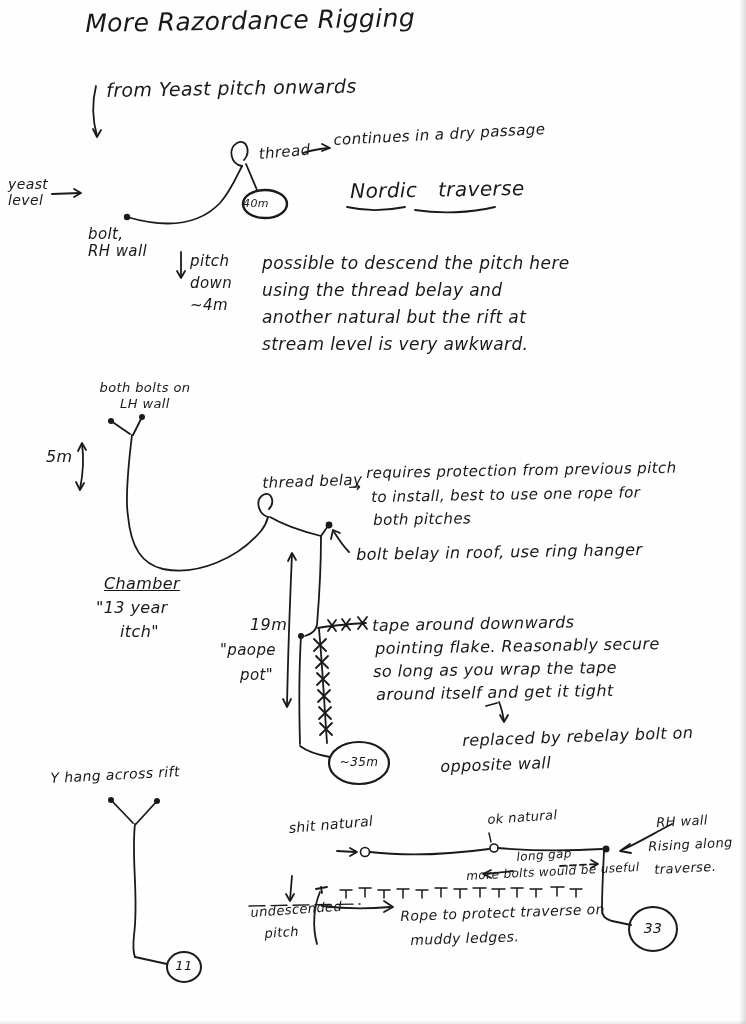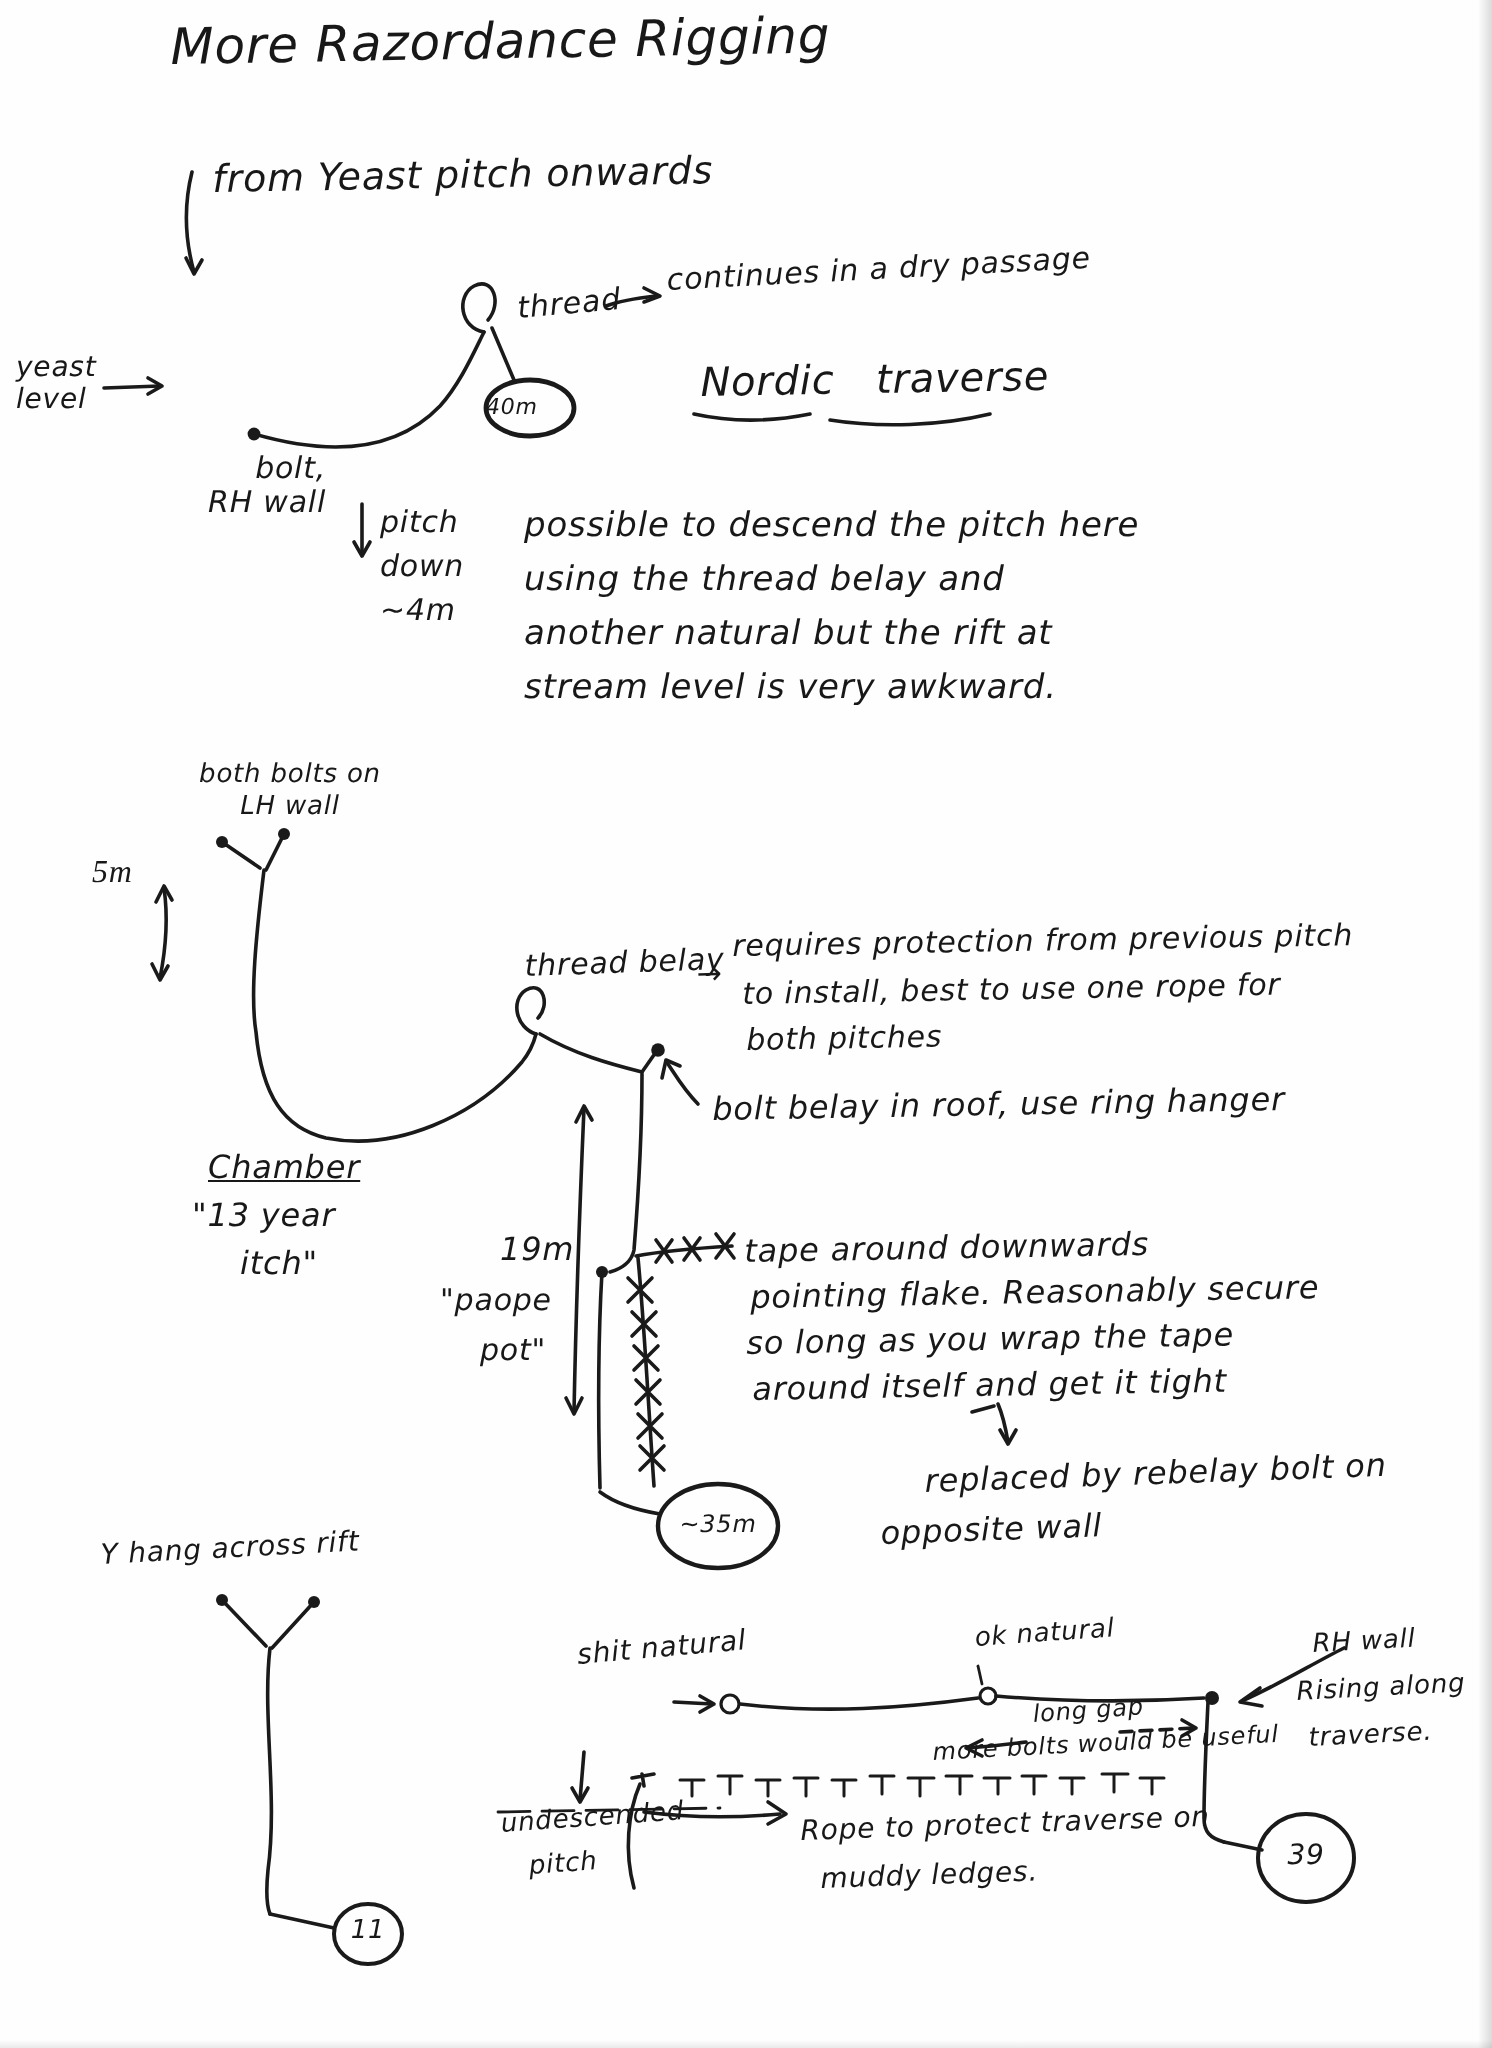--- a/index.html
+++ b/index.html
@@ -211,41 +211,41 @@
   <div class="hw sz19 r-1" style="left:106px;top:80px;">from Yeast pitch onwards</div>
 
   <div class="hw sz14" style="left:8px;top:176px;">
     <div>yeast</div>
     <div>level</div>
   </div>
   <div class="hw sz15 r-5" style="left:258px;top:146px;">thread</div>
   <div class="hw sz15 r-3" style="left:333px;top:132px;">continues in a dry passage</div>
   <div class="hw sz20 r-1" style="left:350px;top:180px;word-spacing:14px;">Nordic traverse</div>
   <div class="hw sz11 ctr" style="left:243px;top:198px;width:20px;">40m</div>
-  <div class="hw sz15" style="left:104px;top:226px;text-align:right;">
+  <div class="hw sz15" style="left:88px;top:226px;">
     <div>bolt,</div>
     <div>RH wall</div>
   </div>
   <div class="hw sz15" style="left:190px;top:250px;line-height:22px;">
     <div>pitch</div>
     <div>down</div>
     <div>~4m</div>
   </div>
   <div class="hw sz13 ctr" style="left:85px;top:380px;width:120px;line-height:16px;">
     <div>both bolts on</div>
     <div>LH wall</div>
   </div>
 
   <div class="hw sz17" style="left:262px;top:250px;line-height:27px;">
     <div>possible to descend the pitch here</div>
     <div>using the thread belay and</div>
     <div>another natural but the rift at</div>
     <div>stream level is very awkward.</div>
   </div>
-  <div class="hw sz16" style="left:46px;top:428px;font-family:Liberation Serif, serif;">5m</div>
+  <div class="hw sz16" style="left:46px;top:448px;">5m</div>
   <div class="hw sz15 r-2" style="left:262px;top:475px;">thread belay</div>
   <div class="hw sz15 r-2" style="left:348px;top:479px;">→</div>
   <div class="hw sz15 r-1" style="left:366px;top:465px;">requires protection from previous pitch</div>
   <div class="hw sz15 r-1" style="left:371px;top:489px;">to install, best to use one rope for</div>
   <div class="hw sz15 r-1" style="left:373px;top:512px;">both pitches</div>
   <div class="hw sz16 r-1" style="left:356px;top:546px;">bolt belay in roof, use ring hanger</div>
   <div class="hw sz16" style="left:104px;top:575px;text-decoration:underline;">Chamber</div>
   <div class="hw sz16" style="left:96px;top:599px;">"13 year</div>
   <div class="hw sz16" style="left:120px;top:623px;">itch"</div>
   <div class="hw sz16" style="left:250px;top:616px;">19m</div>
@@ -266,17 +266,17 @@
   <div class="hw sz13 r-4" style="left:487px;top:813px;">ok natural</div>
   <div class="hw sz13 r-3" style="left:656px;top:816px;">RH wall</div>
   <div class="hw sz13 r-3" style="left:648px;top:840px;">Rising along</div>
   <div class="hw sz13 r-3" style="left:654px;top:863px;">traverse.</div>
   <div class="hw sz12 r-4" style="left:516px;top:851px;">long gap</div>
   <div class="hw sz12 r-3" style="left:466px;top:870px;">more bolts would be useful</div>
   <div class="hw sz13 r-4" style="left:250px;top:906px;">undescended</div>
   <div class="hw sz13 r-4" style="left:264px;top:927px;">pitch</div>
   <div class="hw sz14 r-2" style="left:400px;top:908px;">Rope to protect traverse on</div>
   <div class="hw sz14 r-2" style="left:410px;top:932px;">muddy ledges.</div>
-  <div class="hw sz14 ctr" style="left:633px;top:920px;width:40px;">39</div>
+  <div class="hw sz14 ctr" style="left:633px;top:920px;width:40px;">33</div>
 
   <div id="scan-edge"></div>
   <div id="scan-edge-bottom"></div>
 </div>
 
 </body></html>

